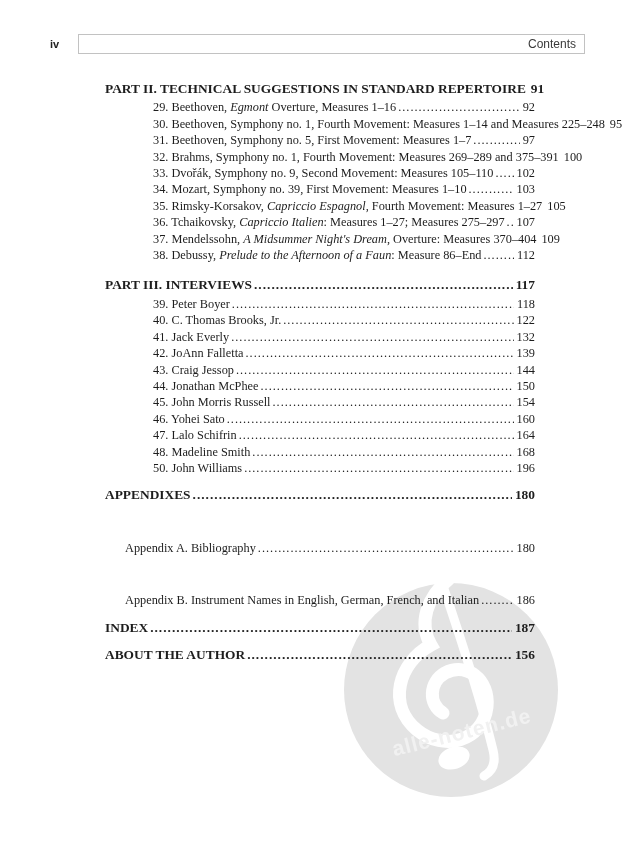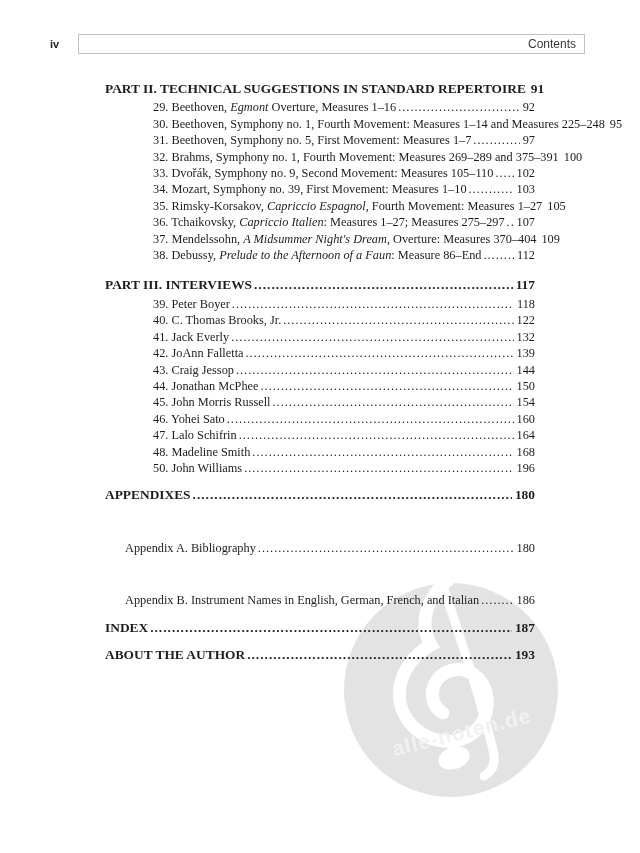--- a/index.html
+++ b/index.html
@@ -218,17 +218,17 @@
         <span class="toc-title"><span>INDEX</span></span>
         <span class="dots"></span>
         <span class="page-num">187</span>
       </div>
       <div class="items shallow"></div>
     </div>
     <div class="section back">
       <div class="toc-row heading">
         <span class="toc-title"><span>ABOUT THE AUTHOR</span></span>
         <span class="dots"></span>
-        <span class="page-num">193</span>
+        <span class="page-num">156</span>
       </div>
       <div class="items shallow"></div>
     </div>
   </div>
 
 </body></html>

